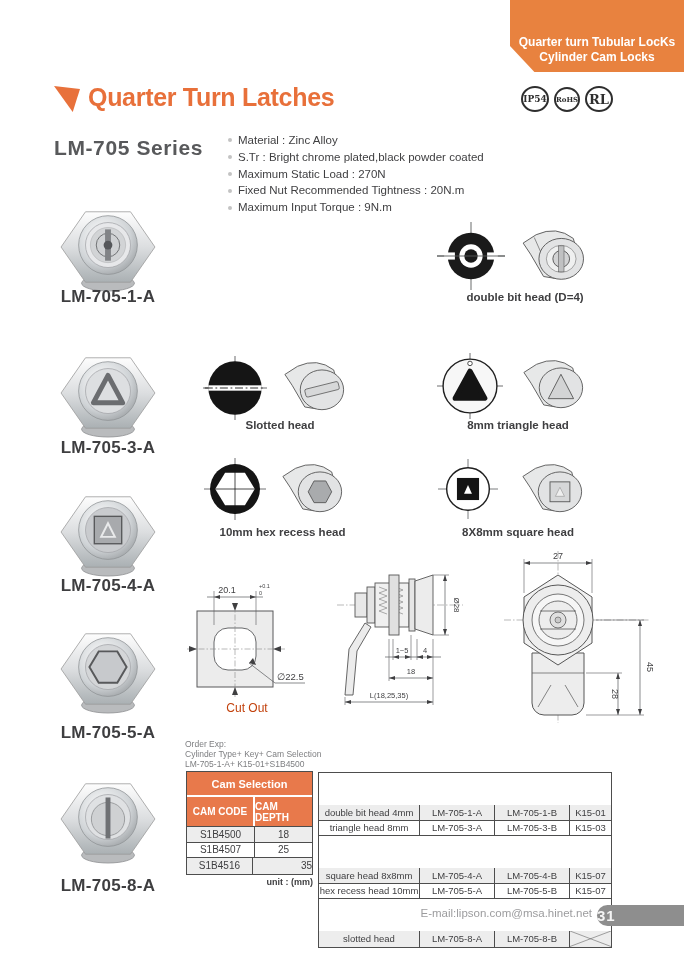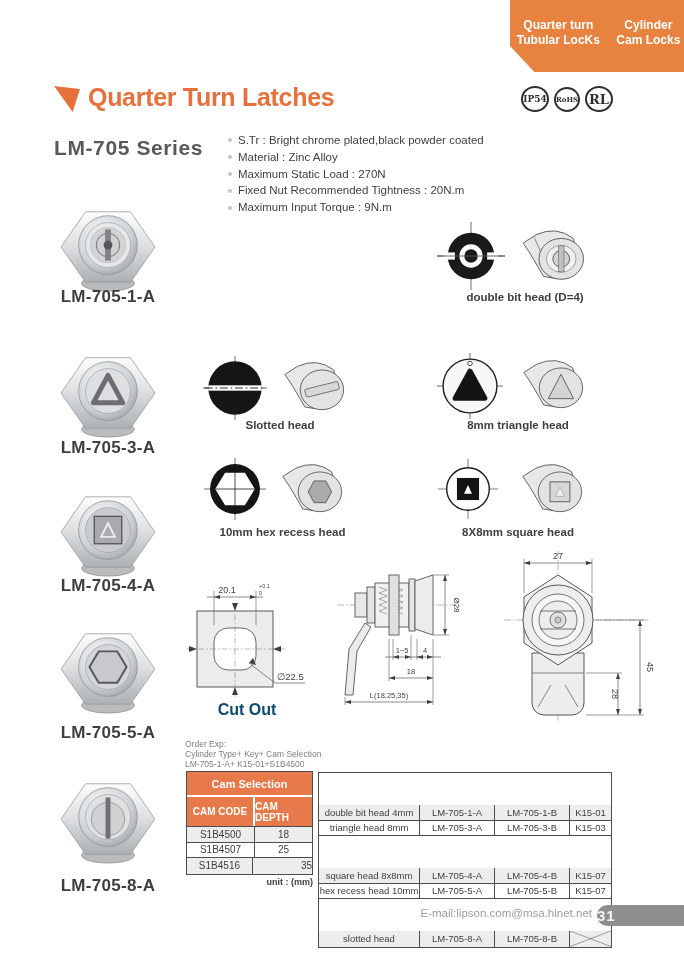--- a/index.html
+++ b/index.html
@@ -7,24 +7,23 @@
   body {
     font-family:"Liberation Sans", sans-serif;
     background:#ffffff; color:#3e3e40; position:relative; overflow:hidden;
   }
   .abs { position:absolute; }
 
   
   .banner {
     left:510px; top:0; width:174px; height:72px; background:#E8823F;
     clip-path:polygon(0 0,100% 0,100% 100%,14% 100%,0 64%);
-    display:flex; justify-content:flex-end; align-items:center;
+    display:flex; flex-direction:column; justify-content:flex-end; align-items:center;
     padding-bottom:7px; color:#fff; font-weight:bold; font-size:12px; line-height:15px;
     text-align:center;
-    gap:6px;
   }
 
   
   .badges { left:521px; top:86px; display:flex; gap:5px; align-items:center; }
   .badge {
     border:2px solid #2e2e2e; border-radius:50%;
     display:flex; align-items:center; justify-content:center;
     font-family:"DejaVu Serif", serif; font-weight:bold; color:#2e2e2e; background:#fff;
   }
   .badge.ip54 { width:28px; height:26px; font-size:9px; }
@@ -46,21 +45,21 @@
 
   
   .product { width:120px; left:48px; text-align:center; }
   .product svg { display:block; margin:0 auto; }
   .model-label { width:150px; left:33px; text-align:center; font-size:17px; font-weight:bold; color:#3e3e40; letter-spacing:0.3px; }
 
   
   .head-label { text-align:center; font-size:11.5px; font-weight:bold; color:#3f3f41; }
 
   
-  .drawing-caption { text-align:center; font-size:16px; font-weight:bold; color:#0c4a6e; }
+  .drawing-caption { text-align:center; font-size:12px; font-weight:normal; color:#c2410c; }
   svg text { font-family:"Liberation Sans", sans-serif; fill:#3f3f41; }
 
   
   .order { left:185px; top:739px; font-size:8.5px; color:#7d7e80; line-height:10px; }
 
   
   .tbl { border:1px solid #4d4d4d; background:#fff; }
   .cam-tbl { left:186px; top:771px; width:127px; }
   .cam-title { height:25px; background:#E8794B; color:#fff; font-weight:bold; font-size:11px;
     display:flex; align-items:center; justify-content:center; border-bottom:2px solid #fff; }
@@ -124,25 +123,25 @@
   <div class="badge rl">RL</div>
 </div>
 
 <div class="abs title-tri"></div>
 <div class="abs page-title">Quarter Turn Latches</div>
 <div class="abs series-title">LM-705 Series</div>
 
 <ul class="abs specs">
   <li>
       <span class="dot"></span>
-      <span>S.Tr : Bright chrome plated,black powder coated</span>
+      <span>Material : Zinc Alloy</span>
     </li>
   <li>
       <span class="dot"></span>
-      <span>Material : Zinc Alloy</span>
+      <span>S.Tr : Bright chrome plated,black powder coated</span>
     </li>
   <li>
       <span class="dot"></span>
       <span>Maximum Static Load : 270N</span>
     </li>
   <li>
       <span class="dot"></span>
       <span>Fixed Nut Recommended Tightness : 20N.m</span>
     </li>
   <li>

